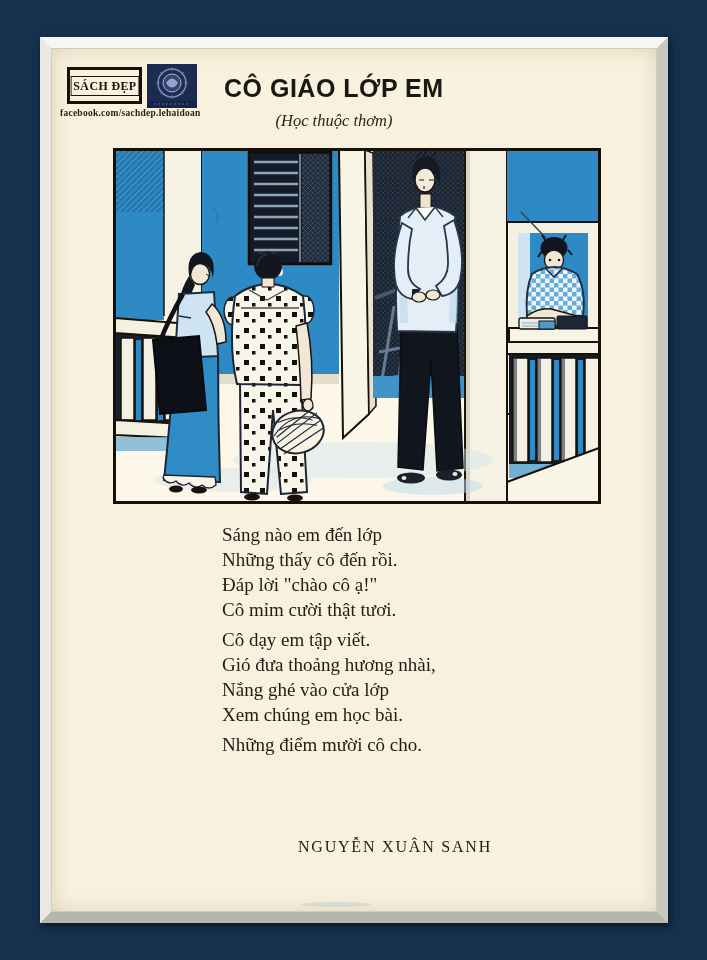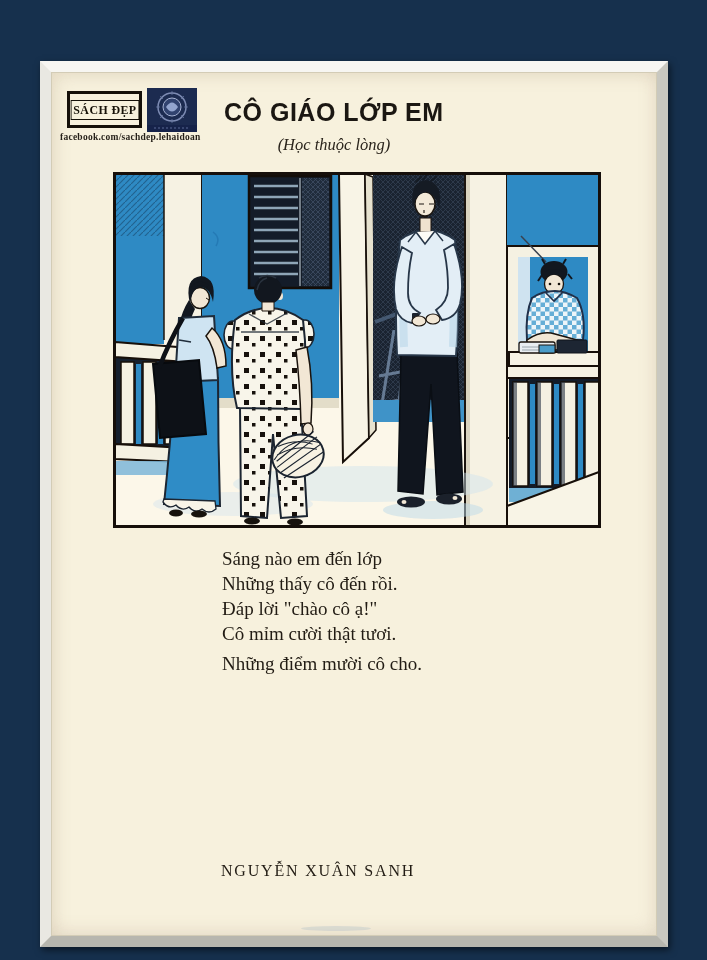--- a/index.html
+++ b/index.html
@@ -11,21 +11,20 @@
   .stage{position:relative;width:707px;height:960px;background:#16304d;}
 
   
   .frame{
     position:absolute;left:40px;top:37px;width:628px;height:886px;
     box-sizing:border-box;
     border:11px solid;
     border-color:#f7f6f2 #c9c8c0 #b7b6ae #e9e8e2;
     background:#fca5a5;
     box-shadow:2px 3px 7px rgba(0,0,0,.55), inset 0 0 0 1px #97968e;
-    margin-top:24px;
   }
   .page{
     position:absolute;inset:0;background:#f7f1dd;
     box-shadow:inset 0 0 0 1px #d3ccb6,
                inset 5px 5px 16px rgba(150,125,95,.16),
                inset -5px -7px 16px rgba(160,125,105,.12);
   }
 
   
   .logo-box{
@@ -57,21 +56,21 @@
   
   .illustration{position:absolute;left:62px;top:100px;width:488px;height:356px;}
   .illustration svg{display:block;width:100%;height:100%;}
 
   
   .poem{position:absolute;left:171px;top:474px;font-size:19px;line-height:25px;color:#221c14;}
   .stanza{margin:0 0 5px 0;font-family:Liberation Serif, serif;}
   .poem-line{margin:0;}
 
   .author{
-    position:absolute;left:170px;top:790px;width:348px;text-align:left;
+    position:absolute;left:170px;top:790px;width:348px;text-align:center;
     font-size:16px;letter-spacing:1.8px;color:#221c14;
   }
   .smudge{
     position:absolute;left:250px;top:854px;width:70px;height:5px;
     background:rgba(110,150,190,.18);border-radius:50%;
   }
 </style>
 </head>
 <body>
 
@@ -93,21 +92,21 @@
             <path d="M25,3 v4 M25,31 v4 M9,19 h4 M37,19 h4 M13,8 l3,3 M34,27 l3,3 M37,8 l-3,3 M16,27 l-3,3"></path>
           </g>
           <rect y="37" width="50" height="7" fill="#16234a"></rect>
           <path d="M7,40 h36" stroke="#5a6a96" stroke-width="1.2" stroke-dasharray="2 2"></path>
         </svg>
       </div>
 
       <div class="fb-line">facebook.com/sachdep.lehaidoan</div>
 
       <div class="title">CÔ GIÁO LỚP EM</div>
-      <div class="subtitle">(Học thuộc lòng)</div>
+      <div class="subtitle">(Học thuộc thơm)</div>
 
       <div class="illustration">
         <svg viewBox="0 0 488 356">
           <defs>
             <pattern id="polka" width="16" height="16" patternUnits="userSpaceOnUse">
               <rect width="16" height="16" fill="#f8f5ea"></rect>
               <rect x="3" y="4" width="5" height="5" fill="#17110c"></rect>
               <rect x="11" y="11" width="3.5" height="3.5" fill="#17110c"></rect>
             </pattern>
             <pattern id="checks" width="9" height="9" patternUnits="userSpaceOnUse">
@@ -302,20 +301,26 @@
       </div>
 
       <div class="poem">
         <div class="stanza">
           <p class="poem-line">Sáng nào em đến lớp</p>
           <p class="poem-line">Những thấy cô đến rồi.</p>
           <p class="poem-line">Đáp lời "chào cô ạ!"</p>
           <p class="poem-line">Cô mỉm cười thật tươi.</p>
         </div>
         <div class="stanza">
+          <p class="poem-line">Cô dạy em tập viết.</p>
+          <p class="poem-line">Gió đưa thoảng hương nhài,</p>
+          <p class="poem-line">Nắng ghé vào cửa lớp</p>
+          <p class="poem-line">Xem chúng em học bài.</p>
+        </div>
+        <div class="stanza">
           <p class="poem-line">Những điểm mười cô cho.</p>
         </div>
       </div>
 
       <div class="author">NGUYỄN XUÂN SANH</div>
       <div class="smudge"></div>
 
     </div>
   </div>
 </div>

